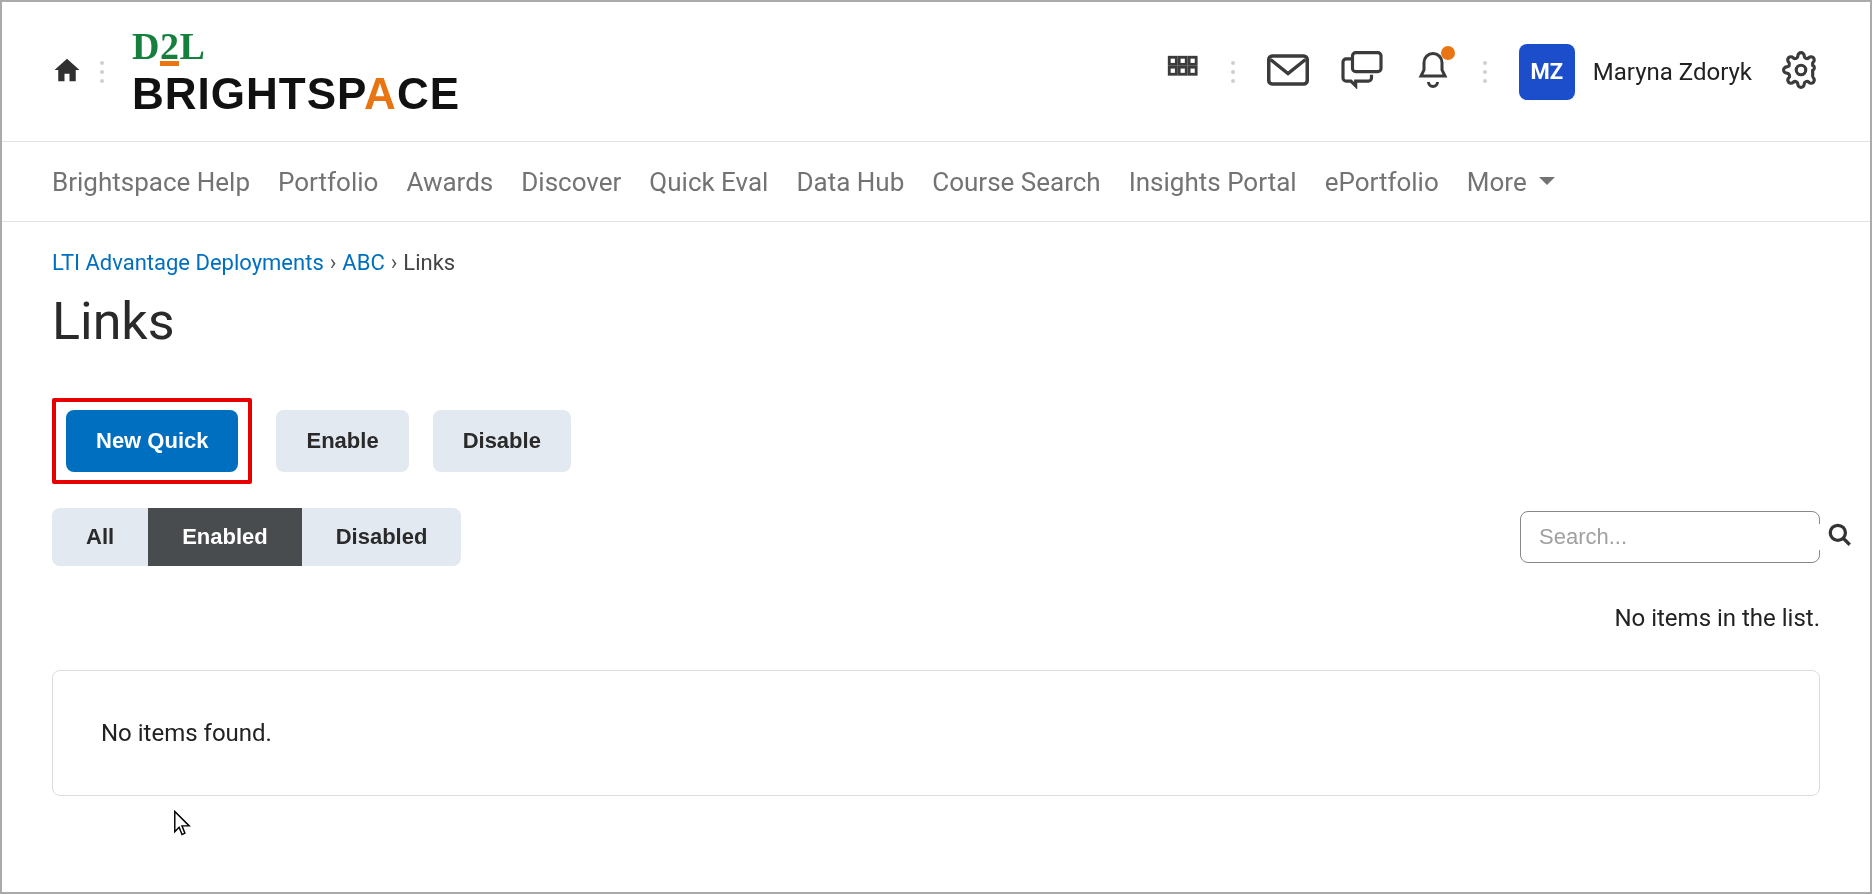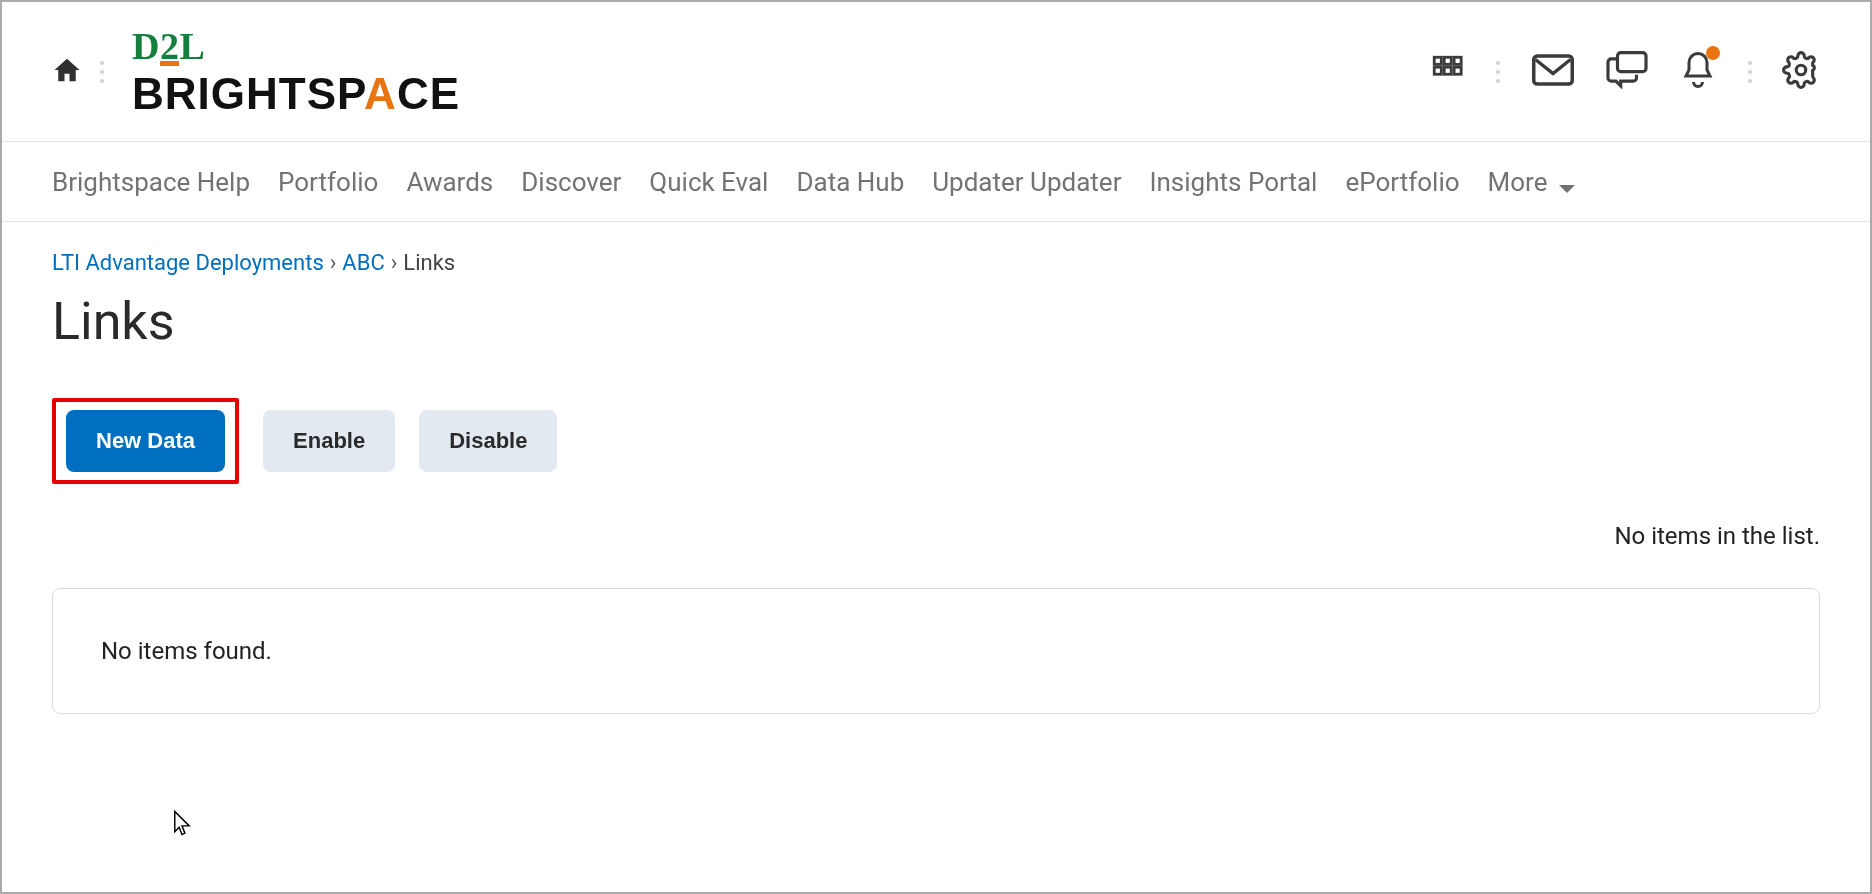--- a/index.html
+++ b/index.html
@@ -41,21 +41,21 @@
     display: flex;
     align-items: center;
     gap: 28px;
     padding: 0 50px;
     height: 80px;
     border-bottom: 1px solid #e3e3e3;
     font-size: 26px;
     color: #737373;
   }
   .navbar .nav-item { cursor: pointer; white-space: nowrap; }
-  .nav-more { display: flex; align-items: flex-end; gap: 10px; }
+  .nav-more { display: flex; align-items: center; gap: 10px; }
 
   .content { padding: 28px 50px; }
   .breadcrumb { display: flex; align-items: center; gap: 6px; font-size: 22px; margin-bottom: 16px; }
   .breadcrumb .bc-link { color: #006fbf; cursor: pointer; }
   .breadcrumb .bc-sep { color: #555; }
   .breadcrumb .bc-current { color: #444; }
   .page-title { font-size: 52px; font-weight: 400; color: #2a2a2a; margin-bottom: 46px; }
 
   .action-row { display: flex; gap: 24px; align-items: center; margin-bottom: 24px; }
   .highlight-box { border: 4px solid #e70000; padding: 8px 10px; border-radius: 2px; }
@@ -131,36 +131,40 @@
           <path d="M9 21a3 3 0 0 0 6 0"></path>
         </svg>
       <span class="notif-dot"></span>
     </span>
     <span class="vdots">
         <span></span>
         <span></span>
         <span></span>
       </span>
   </div>
+  <div class="user-area">
+    <span class="av-badge">MZ</span>
+    <span class="user-name">Maryna Zdoryk</span>
+  </div>
   <span class="gear">
     <svg width="38" height="38" viewBox="0 0 24 24" fill="none" stroke="currentColor" stroke-width="2">
         <circle cx="12" cy="12" r="3"></circle>
         <path d="M19.4 15a1.7 1.7 0 0 0 .34 1.87l.06.06a2 2 0 1 1-2.83 2.83l-.06-.06a1.7 1.7 0 0 0-1.87-.34 1.7 1.7 0 0 0-1.03 1.56V21a2 2 0 1 1-4 0v-.09A1.7 1.7 0 0 0 9 19.4a1.7 1.7 0 0 0-1.87.34l-.06.06a2 2 0 1 1-2.83-2.83l.06-.06a1.7 1.7 0 0 0 .34-1.87 1.7 1.7 0 0 0-1.56-1.03H3a2 2 0 1 1 0-4h.09A1.7 1.7 0 0 0 4.6 9a1.7 1.7 0 0 0-.34-1.87l-.06-.06a2 2 0 1 1 2.83-2.83l.06.06a1.7 1.7 0 0 0 1.87.34H9a1.7 1.7 0 0 0 1.03-1.56V3a2 2 0 1 1 4 0v.09A1.7 1.7 0 0 0 15 4.6a1.7 1.7 0 0 0 1.87-.34l.06-.06a2 2 0 1 1 2.83 2.83l-.06.06a1.7 1.7 0 0 0-.34 1.87V9c.66.27 1.09.91 1.09 1.63s-.43 1.36-1.09 1.63z"></path>
       </svg>
   </span>
 </div>
 
 <div class="navbar">
   <span class="nav-item">Brightspace Help</span>
   <span class="nav-item">Portfolio</span>
   <span class="nav-item">Awards</span>
   <span class="nav-item">Discover</span>
   <span class="nav-item">Quick Eval</span>
   <span class="nav-item">Data Hub</span>
-  <span class="nav-item">Updater Updater</span>
+  <span class="nav-item">Course Search</span>
   <span class="nav-item">Insights Portal</span>
   <span class="nav-item">ePortfolio</span>
   <span class="nav-item nav-more">
     <span>More</span>
     <svg width="20" height="14" viewBox="0 0 20 14" fill="currentColor">
         <path d="M2 2l8 8 8-8z"></path>
       </svg>
   </span>
 </div>
 
@@ -170,26 +174,42 @@
     <span class="bc-sep">›</span>
     <span class="bc-link">ABC</span>
     <span class="bc-sep">›</span>
     <span class="bc-current">Links</span>
   </div>
 
   <h1 class="page-title">Links</h1>
 
   <div class="action-row">
     <span class="highlight-box">
-      <button class="btn btn-primary">New Data</button>
+      <button class="btn btn-primary">New Quick</button>
     </span>
     <button class="btn btn-secondary">Enable</button>
     <button class="btn btn-secondary">Disable</button>
   </div>
 
+  <div class="filter-search-row">
+    <div class="seg-ctrl">
+      <button class="seg-btn">All</button>
+      <button class="seg-btn active">Enabled</button>
+      <button class="seg-btn">Disabled</button>
+    </div>
+    <div class="search-box">
+      <input type="text" placeholder="Search..." style="">
+      <span>
+        <svg width="26" height="26" viewBox="0 0 24 24" fill="none" stroke="#333" stroke-width="3">
+            <circle cx="10" cy="10" r="7"></circle>
+            <line x1="21" y1="21" x2="15" y2="15"></line>
+          </svg>
+      </span>
+    </div>
+  </div>
 
   <div class="list-status">No items in the list.</div>
 
   <div class="empty-panel">
     <span>No items found.</span>
   </div>
 </div>
 
 <span class="cursor">
   <svg width="20" height="26" viewBox="0 0 12 18" fill="none" stroke="#000" stroke-width="1">

